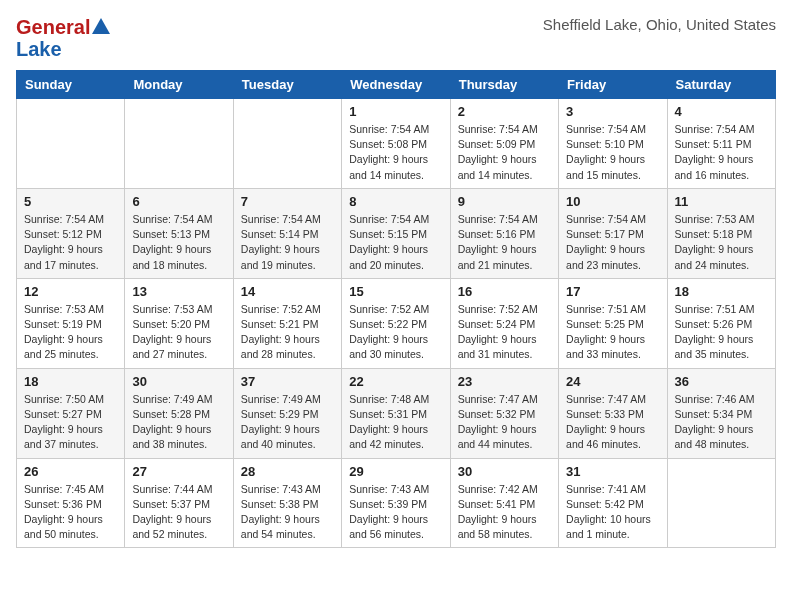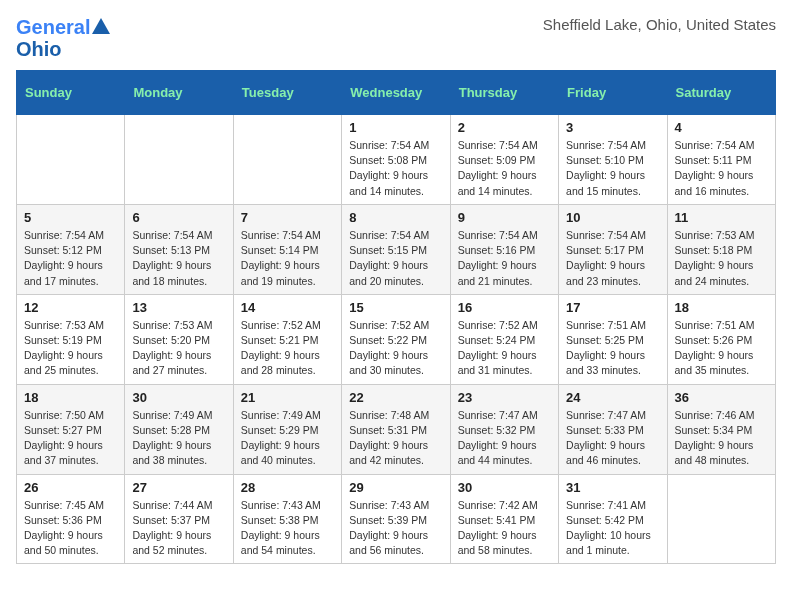--- a/index.html
+++ b/index.html
@@ -17,21 +17,21 @@
       margin-bottom: 10px;
     }
     .logo {
       display: flex;
       flex-direction: column;
       align-items: flex-start;
     }
     .logo-text {
       font-size: 20px;
       font-weight: bold;
-      color: #3b82f6;
+      color: #b91c1c;
       line-height: 1.1;
     }
     .logo-blue { color: #1a5faa; }
     .logo-row {
       display: flex;
       align-items: center;
     }
     .title-block {
       text-align: right;
     }
@@ -44,23 +44,23 @@
       font-size: 15px;
       color: #555;
     }
     .calendar {
       width: 100%;
       border-collapse: collapse;
       border: 1px solid #ccc;
     }
     .calendar th {
       background: #1a5faa;
-      color: #86efac;
+      color: #ffffff;
       text-align: left;
-      padding: 14px 8px;
+      padding: 6px 8px;
       font-size: 13px;
       border: 1px solid #1a5faa;
     }
     .calendar td {
       vertical-align: top;
       padding: 5px 7px;
       border: 1px solid #ccc;
       font-size: 11px;
       color: #333;
       width: calc(100% / 7);
@@ -89,21 +89,21 @@
 <body>
 
 <div class="header">
   <div class="logo">
     <div class="logo-row">
       <span class="logo-text">General</span>
       <svg width="22" height="22" viewBox="0 0 22 22">
         <polygon points="11,2 20,18 2,18" fill="#1a5faa"></polygon>
       </svg>
     </div>
-    <span class="logo-text logo-blue">Ohio</span>
+    <span class="logo-text logo-blue">Lake</span>
   </div>
   <div class="title-block">
     <div class="location-title">Sheffield Lake, Ohio, United States</div>
   </div>
 </div>
 
 <table class="calendar">
   <thead>
     <tr>
     <th>Sunday</th>
@@ -260,21 +260,21 @@
 and 37 minutes.</div>
         </td>
         <td>
           <div class="day-num">30</div>
           <div class="day-info" style="white-space: pre-line;">Sunrise: 7:49 AM
 Sunset: 5:28 PM
 Daylight: 9 hours
 and 38 minutes.</div>
         </td>
         <td>
-          <div class="day-num">21</div>
+          <div class="day-num">37</div>
           <div class="day-info" style="white-space: pre-line;">Sunrise: 7:49 AM
 Sunset: 5:29 PM
 Daylight: 9 hours
 and 40 minutes.</div>
         </td>
         <td>
           <div class="day-num">22</div>
           <div class="day-info" style="white-space: pre-line;">Sunrise: 7:48 AM
 Sunset: 5:31 PM
 Daylight: 9 hours

